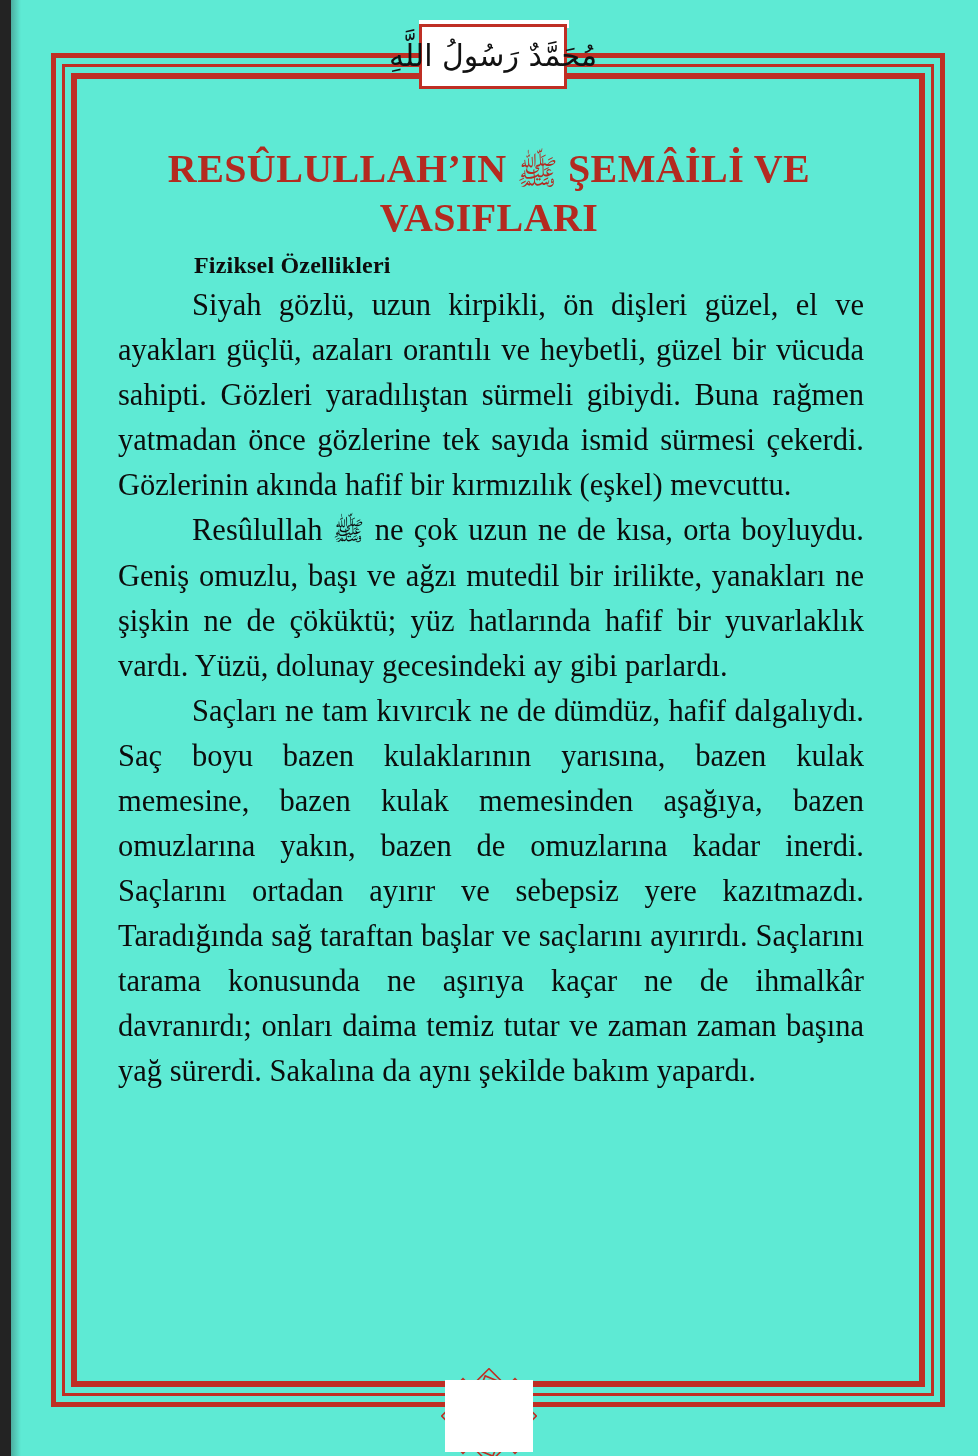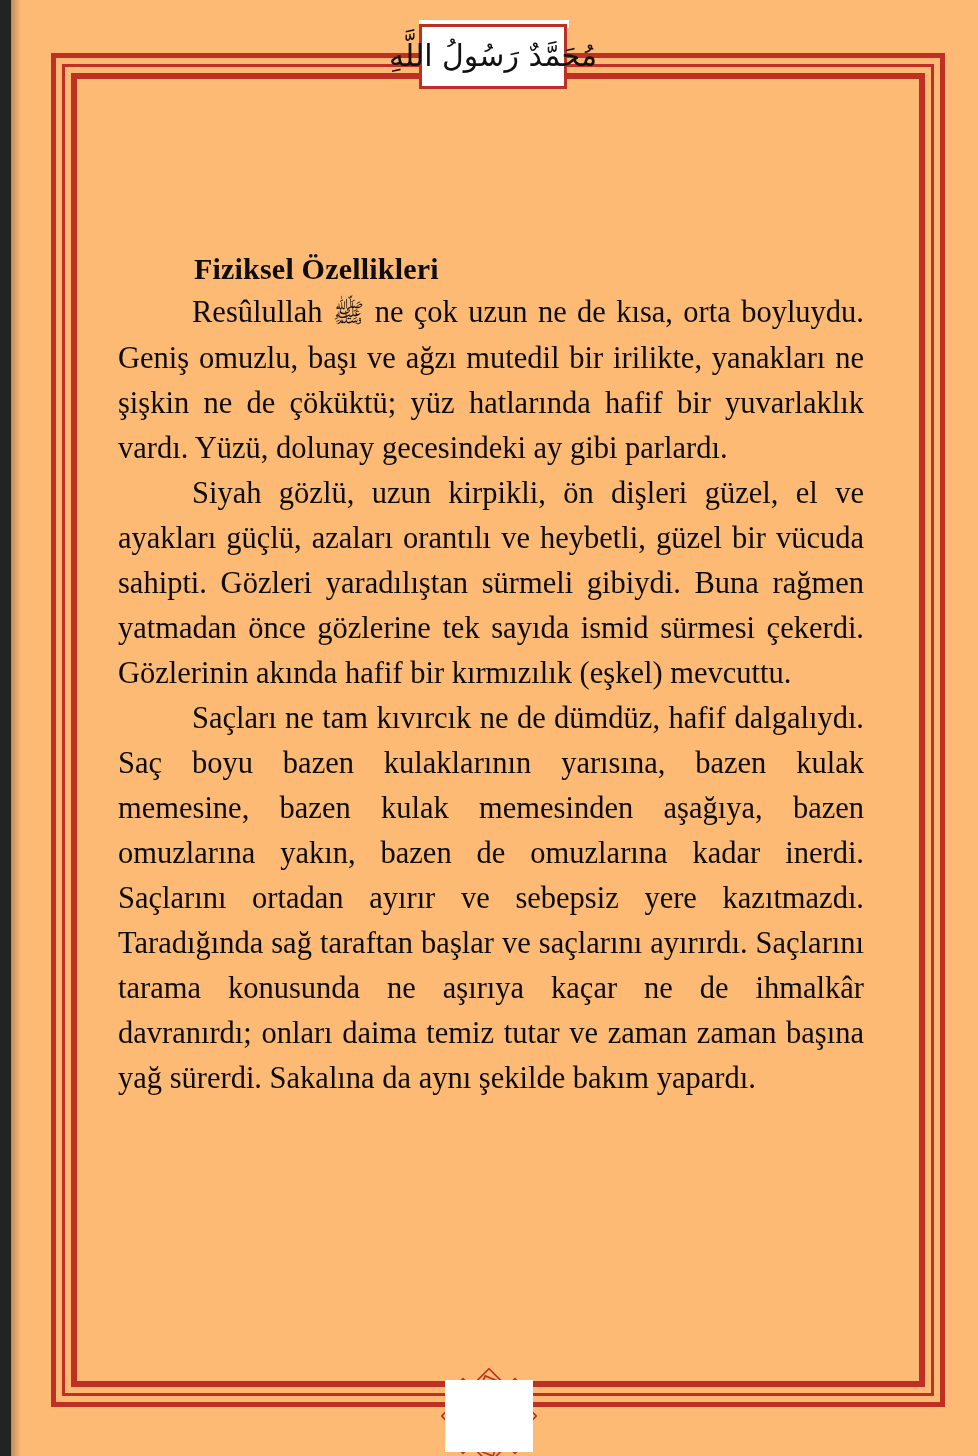--- a/index.html
+++ b/index.html
@@ -12,21 +12,21 @@
     height: 1456px;
     overflow: hidden;
     font-family: "Liberation Serif", serif;
   }
 
   
   #page {
     position: relative;
     width: 978px;
     height: 1456px;
-    background: #fdba74;
+    background: #5eead4;
   }
 
   
   #spine-strip {
     position: absolute;
     left: 0; top: 0;
     width: 11px;
     height: 1456px;
     background: #232323;
   }
@@ -125,21 +125,21 @@
   
   #content {
     position: absolute;
     left: 118px;
     top: 252px;
     width: 746px;
   }
   #section-heading {
     font-family: "Liberation Serif", serif;
     font-weight: bold;
-    font-size: 30px;
+    font-size: 24px;
     color: #0d0d0d;
     margin: 0 0 4px 76px;
     letter-spacing: 0.2px;
   }
   p.body-para {
     margin: 0;
     font-family: "Liberation Serif", serif;
     font-size: 30.5px;
     line-height: 45px;
     color: #0c0c0c;
@@ -215,28 +215,29 @@
   <div class="frame" id="frame-middle"></div>
   <div class="frame" id="frame-inner"></div>
 
   <div class="cartouche-mask" style="left:419px; top:20px; width:150px; height:8px;"></div>
   <div class="cartouche-mask" style="left:423px; top:28px; width:141px; height:60px;"></div>
 
   <div id="calligraphy-box">
     <span id="calligraphy-text">مُحَمَّدٌ رَسُولُ اللَّهِ</span>
   </div>
 
+  <h1 id="title"><span>RESÛLULLAH’IN </span><span class="salawat-glyph">ﷺ</span><span> ŞEMÂİLİ VE</span><br><span>VASIFLARI</span></h1>
 
   <div id="content">
 
     <h2 id="section-heading">Fiziksel Özellikleri</h2>
 
+    <p class="body-para">Siyah gözlü, uzun kirpikli, ön dişleri güzel, el ve ayakları güçlü, azaları orantılı ve heybetli, güzel bir vücuda sahipti. Gözleri yaradılıştan sürmeli gibiydi. Buna rağmen yatmadan önce gözlerine tek sayıda ismid sürmesi çekerdi. Gözlerinin akında hafif bir kırmızılık (eşkel) mevcuttu.</p>
+
     <p class="body-para"><span>Resûlullah </span><span class="salawat-inline">ﷺ</span><span> ne çok uzun ne de kısa, orta boyluydu. Geniş omuzlu, başı ve ağzı mutedil bir irilikte, yanakları ne şişkin ne de çöküktü; yüz hatlarında hafif bir yuvarlaklık vardı. Yüzü, dolunay gecesindeki ay gibi parlardı.</span></p>
-
-    <p class="body-para">Siyah gözlü, uzun kirpikli, ön dişleri güzel, el ve ayakları güçlü, azaları orantılı ve heybetli, güzel bir vücuda sahipti. Gözleri yaradılıştan sürmeli gibiydi. Buna rağmen yatmadan önce gözlerine tek sayıda ismid sürmesi çekerdi. Gözlerinin akında hafif bir kırmızılık (eşkel) mevcuttu.</p>
 
     <p class="body-para">Saçları ne tam kıvırcık ne de dümdüz, hafif dalgalıydı. Saç boyu bazen kulaklarının yarısına, bazen kulak memesine, bazen kulak memesinden aşağıya, bazen omuzlarına yakın, bazen de omuzlarına kadar inerdi. Saçlarını ortadan ayırır ve sebepsiz yere kazıtmazdı. Taradığında sağ taraftan başlar ve saçlarını ayırırdı. Saçlarını tarama konusunda ne aşırıya kaçar ne de ihmalkâr davranırdı; onları daima temiz tutar ve zaman zaman başına yağ sürerdi. Sakalına da aynı şekilde bakım yapardı.</p>
 
 
   </div>
 
   <div id="footer">
     <div id="footer-mask"></div>
 
     <div id="footer-ornament-wrap">

